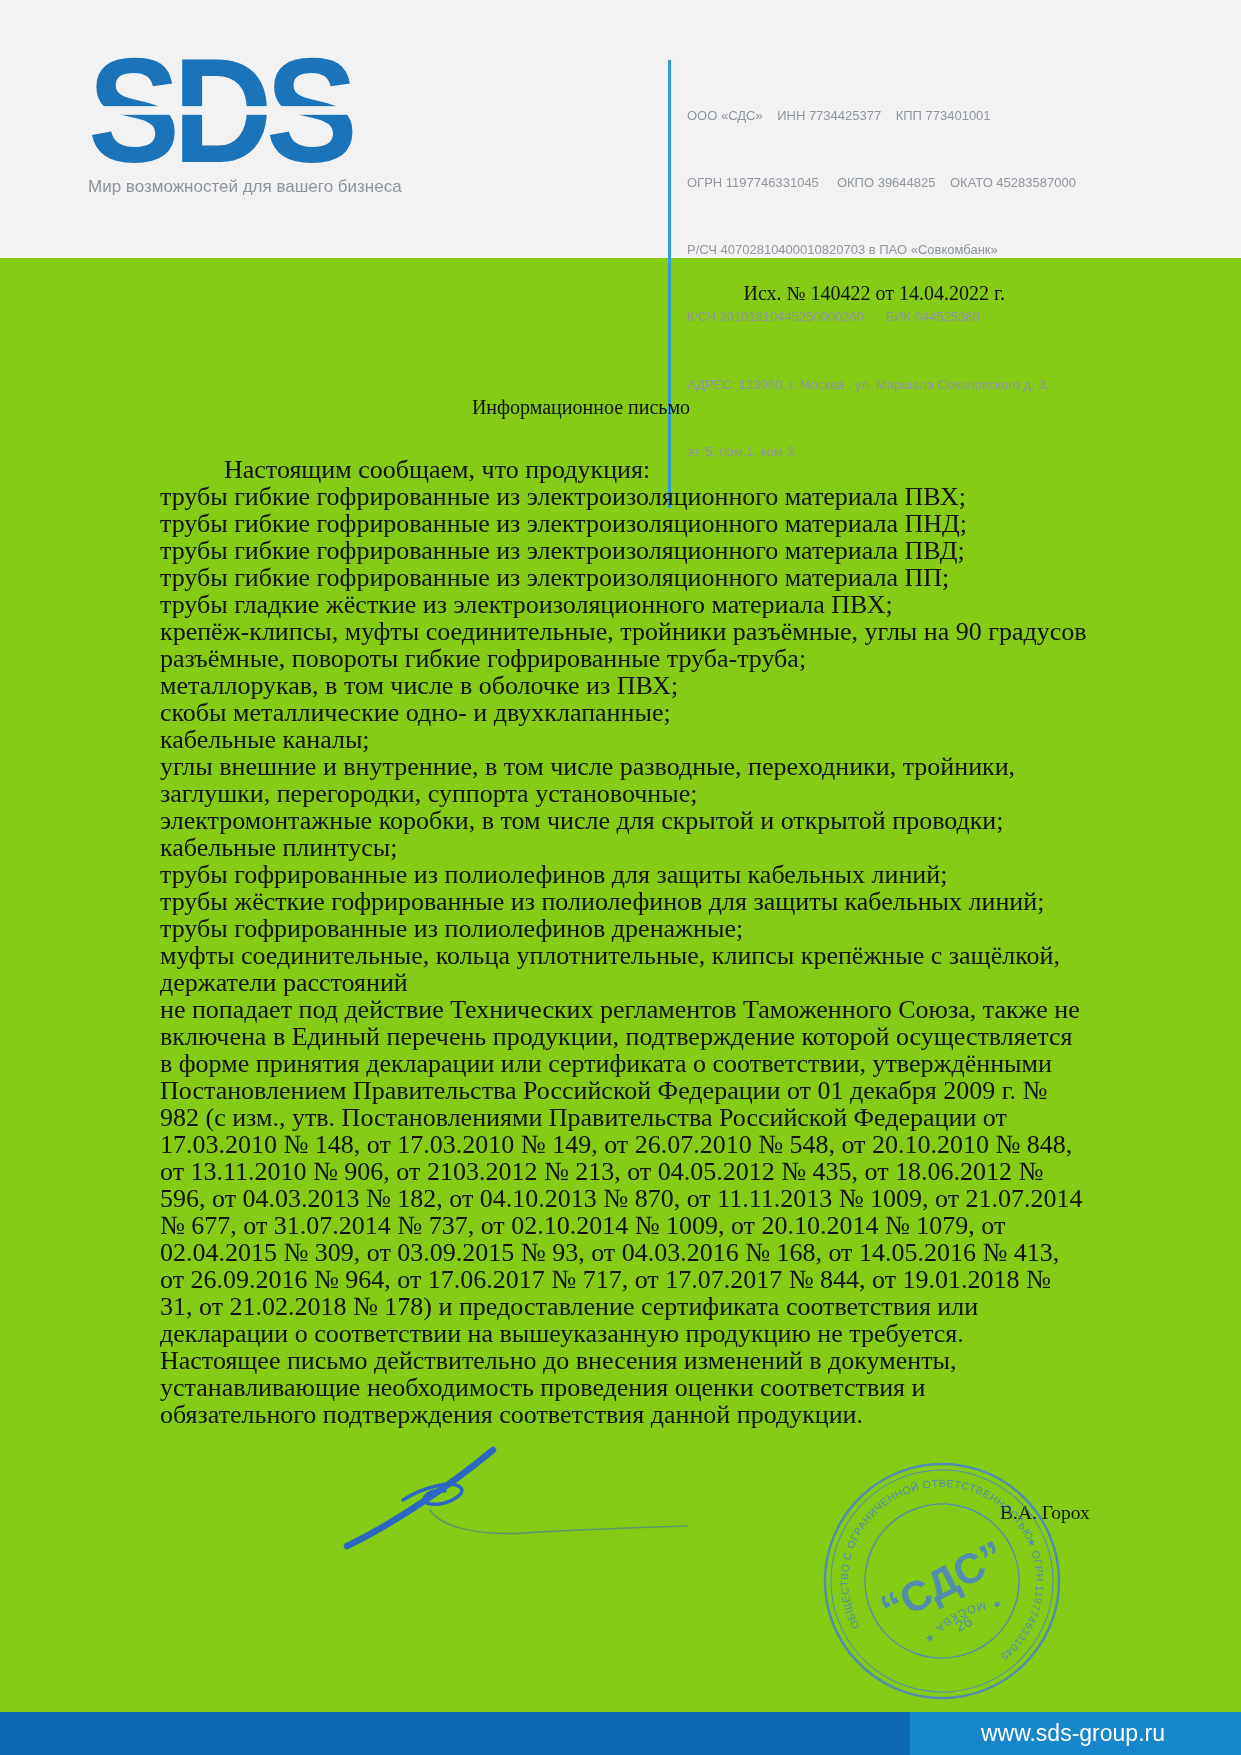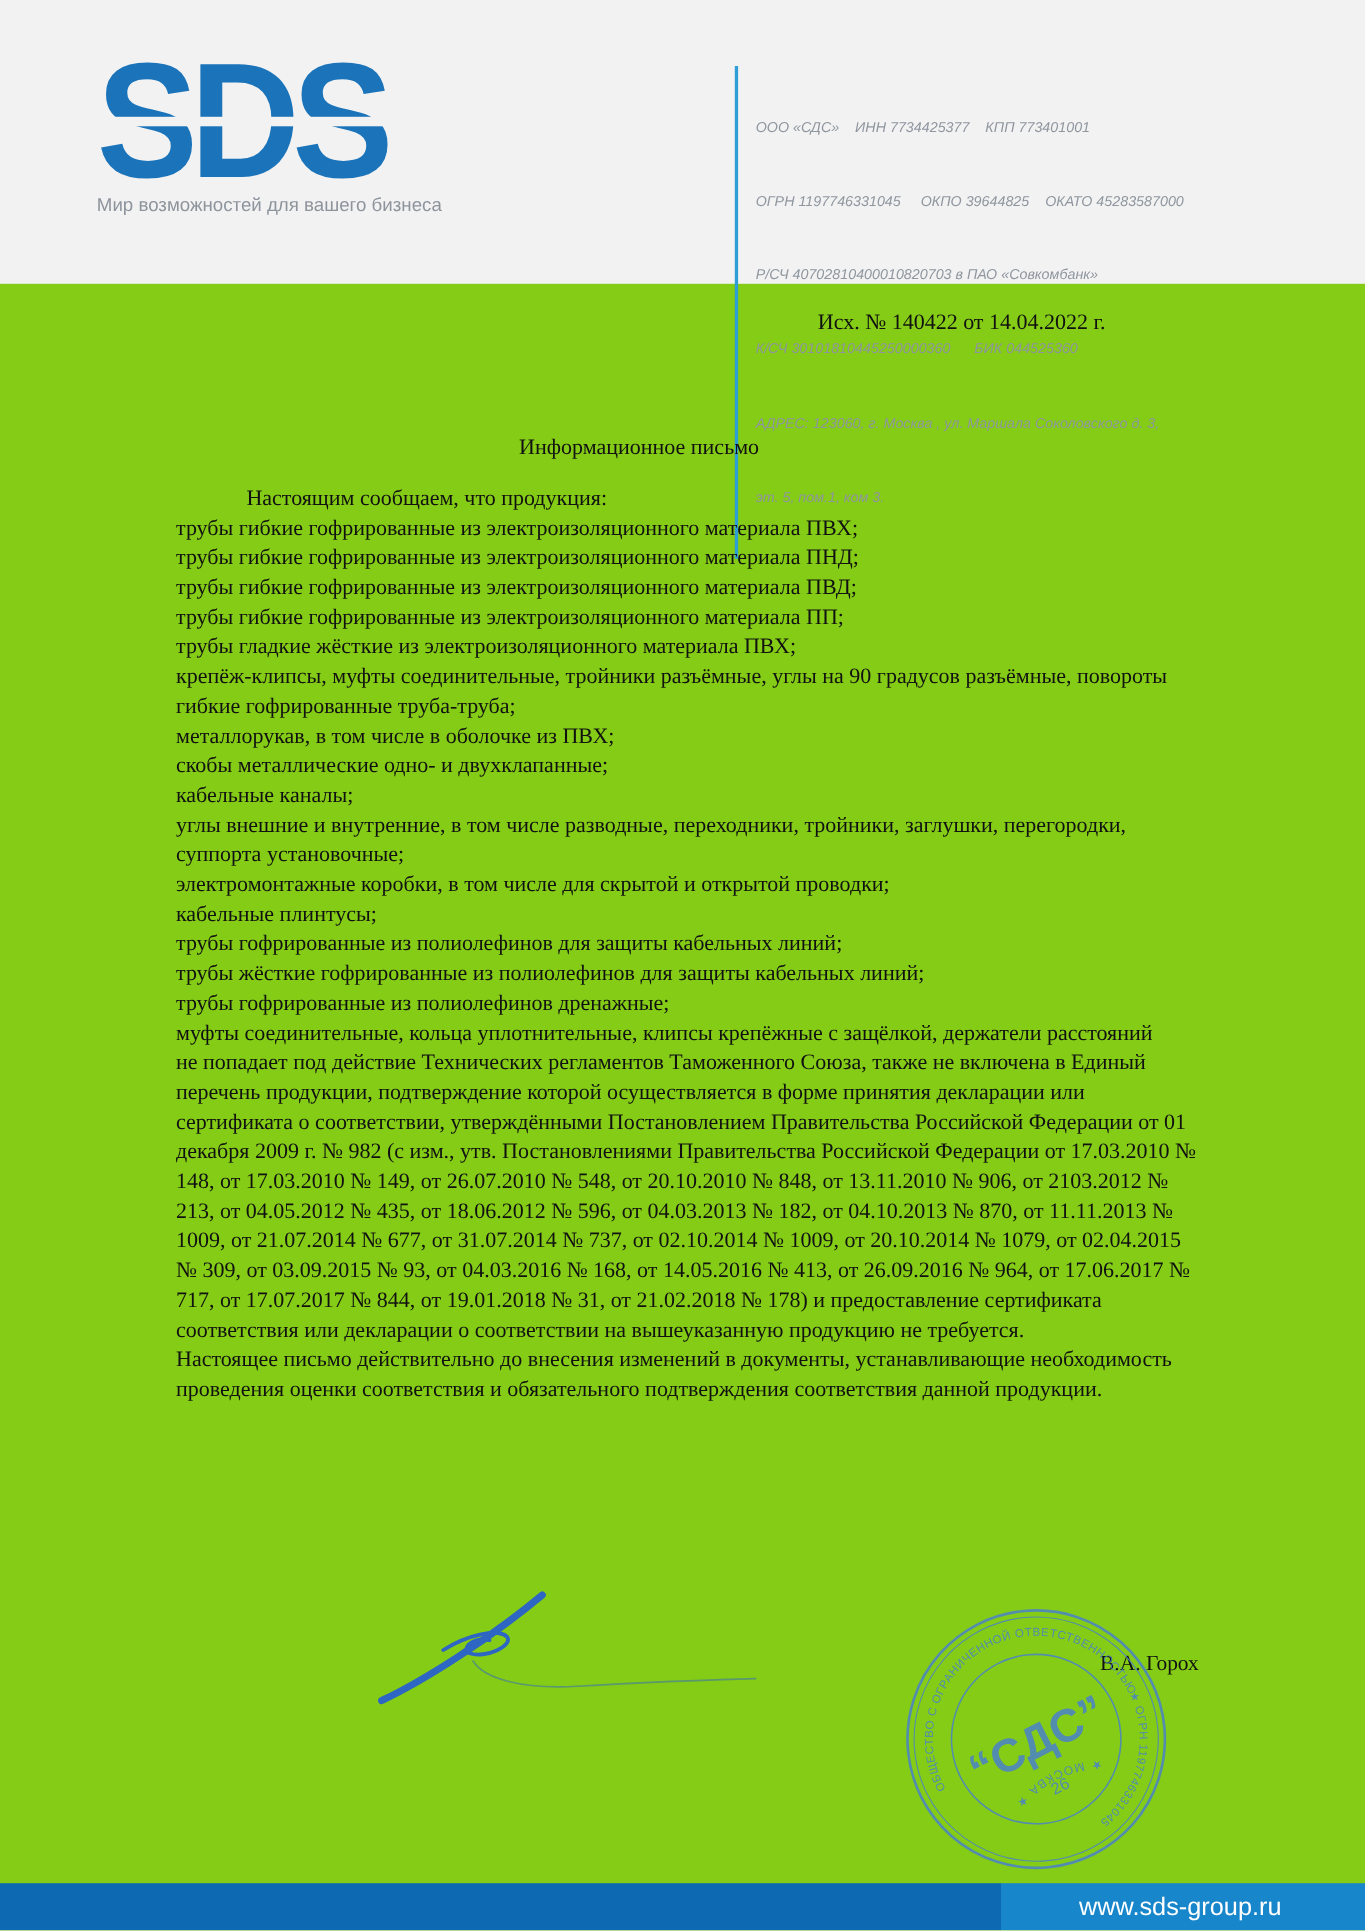--- a/index.html
+++ b/index.html
@@ -9,29 +9,29 @@
   
   .page-header{position:absolute;top:0;left:0;width:100%;height:258px;background:#f2f2f3;}
   .logo-wrap{position:absolute;left:88px;top:50px;}
   .logo{font-family:"Liberation Sans", sans-serif;font-weight:800;font-size:138px;line-height:0.82;
         letter-spacing:-7px;color:#1b74ba;position:relative;display:inline-block;
         transform:scaleY(1.08);transform-origin:top left;}
   .logo::after{content:"";position:absolute;left:-4px;right:-2px;top:52px;height:8px;background:#f2f2f3;}
   .tagline{margin-top:14px;font-family:"Liberation Sans", sans-serif;font-size:17px;color:#8d949c;}
   .company-details{position:absolute;left:668px;top:60px;border-left:3px solid #2e9ed6;
         padding-left:16px;font-family:"Liberation Sans", sans-serif;font-size:13px;
-        line-height:22.4px;color:#8f969e;white-space:pre-wrap;font-style:italic;}
+        line-height:22.4px;color:#8f969e;white-space:pre-wrap;}
 
   
   .letter-meta{position:absolute;top:280px;left:0;right:236px;text-align:right;
         font-size:20px;line-height:27px;}
   .letter-title{position:absolute;top:396px;left:0;width:1162px;text-align:center;font-size:20px;}
 
   
-  .letter-body{position:absolute;top:440px;left:160px;width:928px;font-size:20px;line-height:27px;}
+  .letter-body{position:absolute;top:456px;left:160px;width:928px;font-size:26px;line-height:27px;}
   .intro{text-indent:64px;}
   .product-line,.para{margin:0;}
 
   
   .sign-block{position:absolute;left:160px;top:1448px;font-size:19.5px;line-height:28px;}
   .sign-name{position:absolute;left:1000px;top:1502px;font-size:19.5px;}
   .sign-scribble{position:absolute;left:325px;top:1428px;}
 
   
   .stamp{position:absolute;left:817px;top:1456px;opacity:0.88;}

